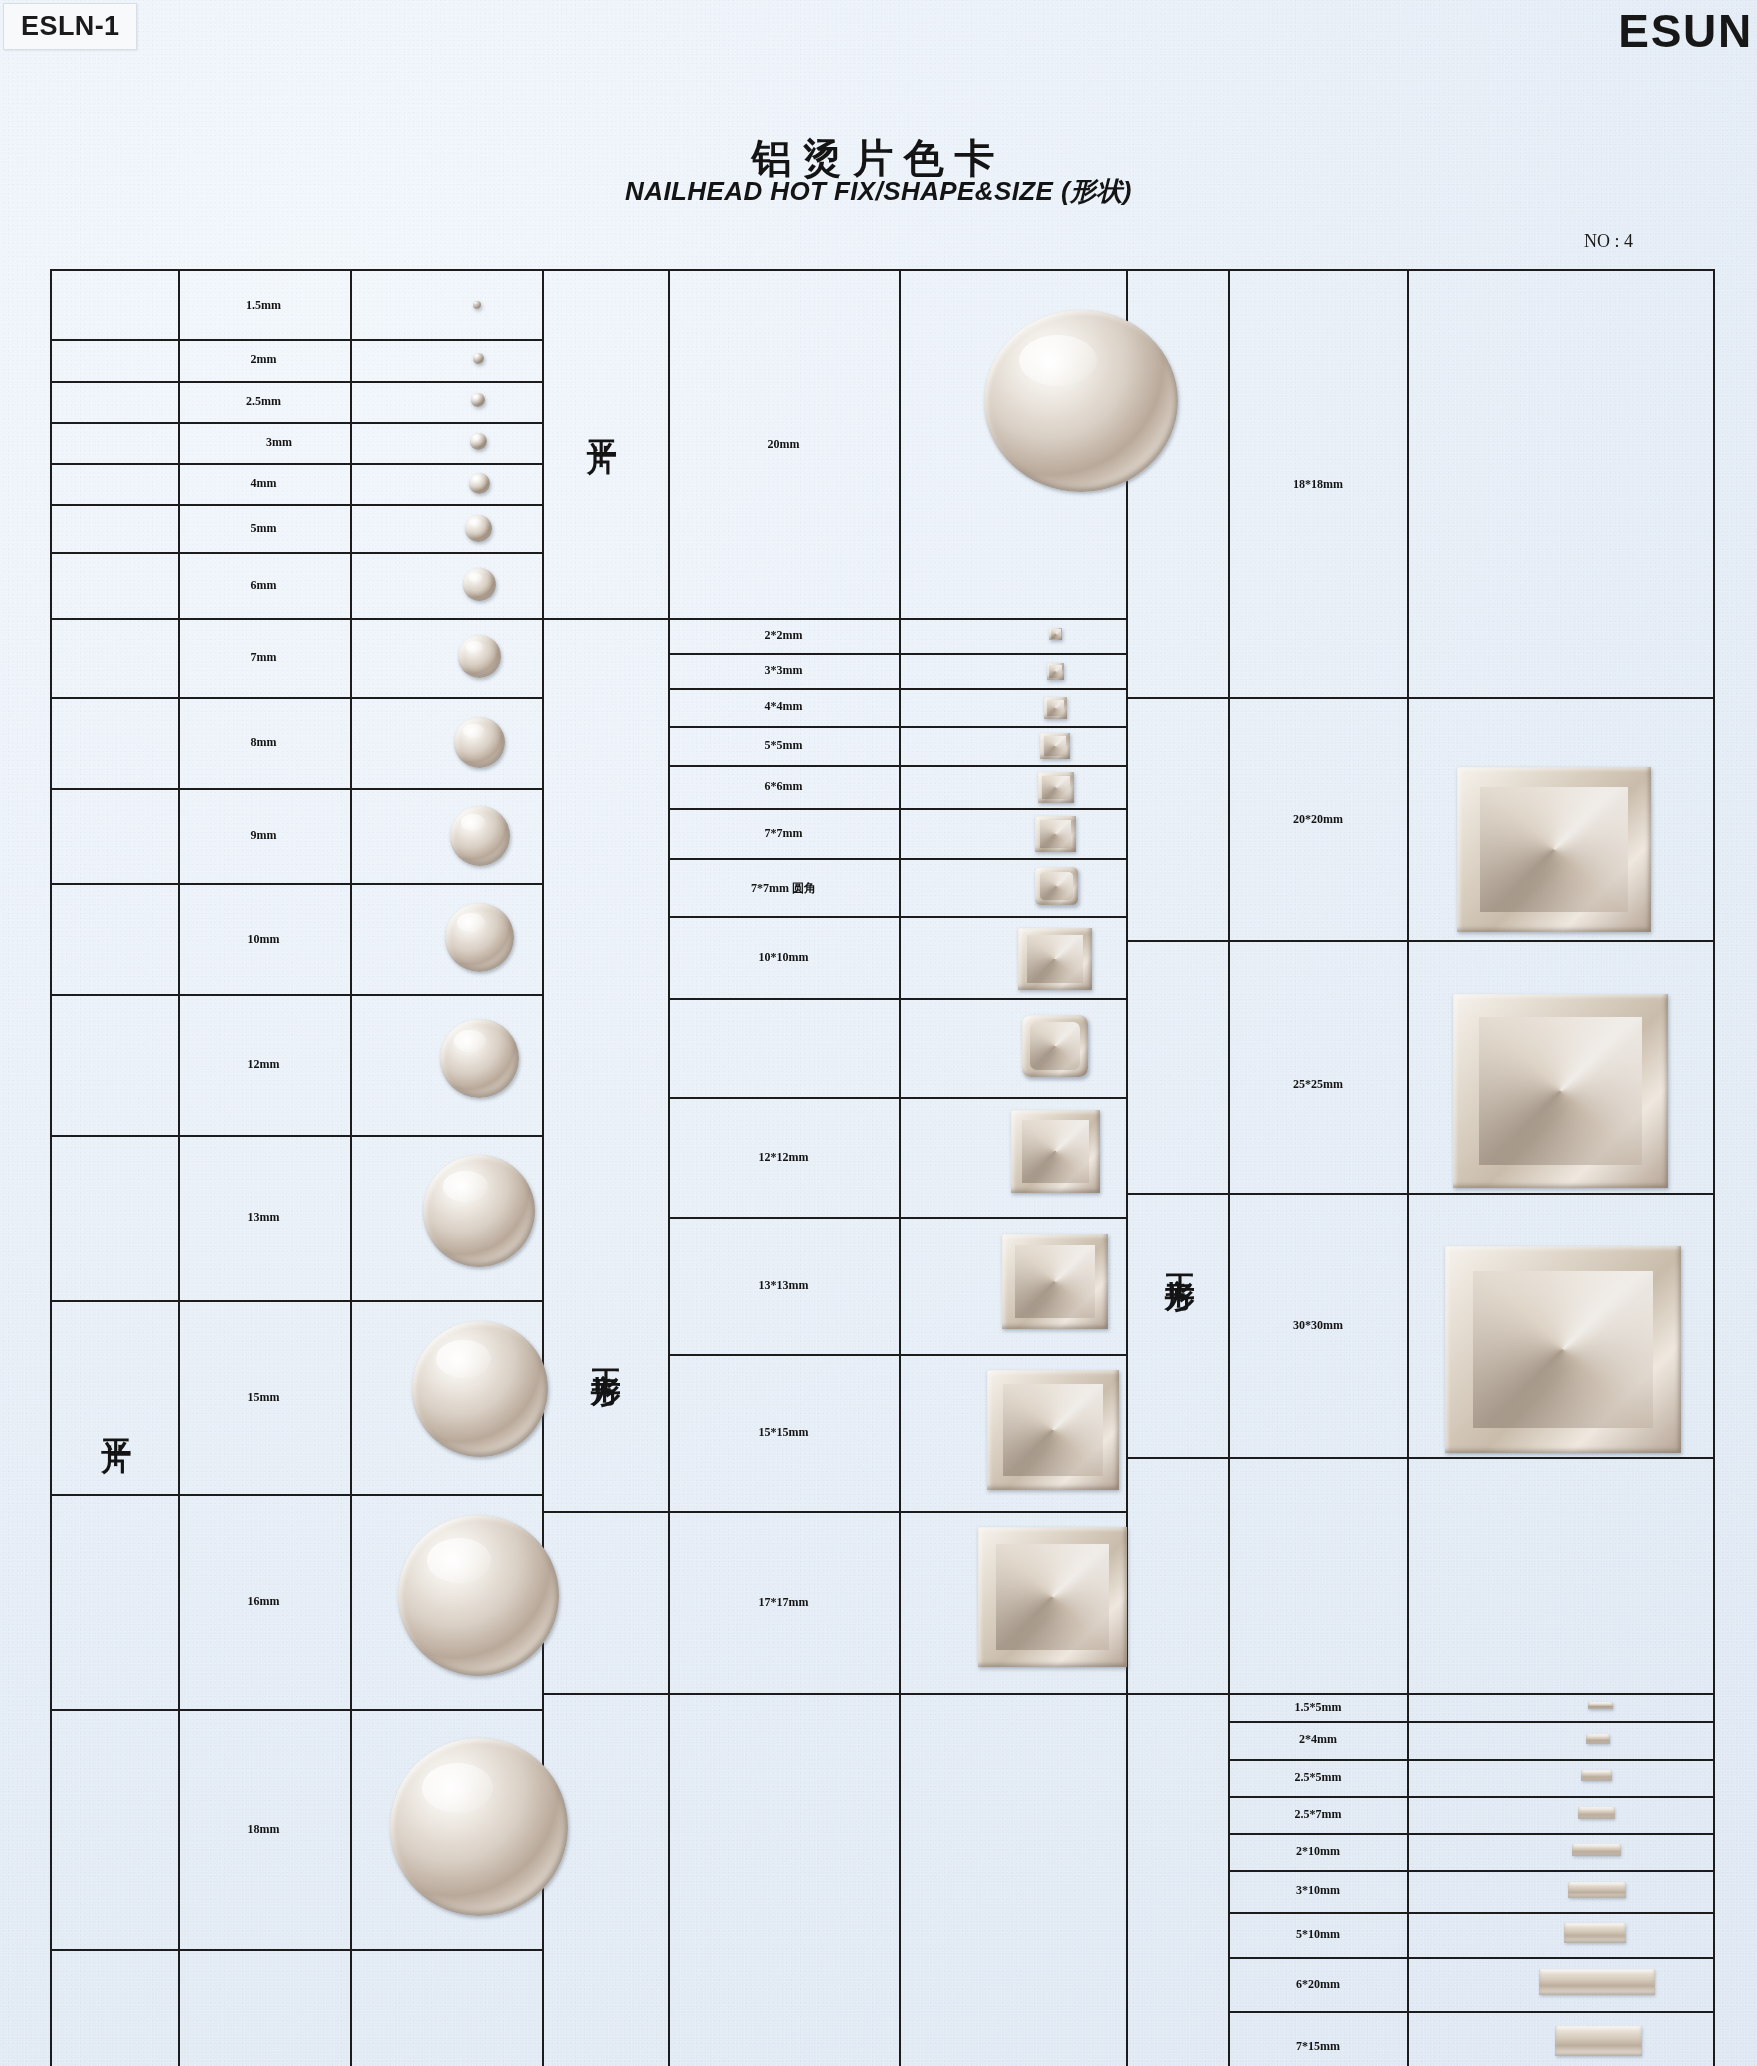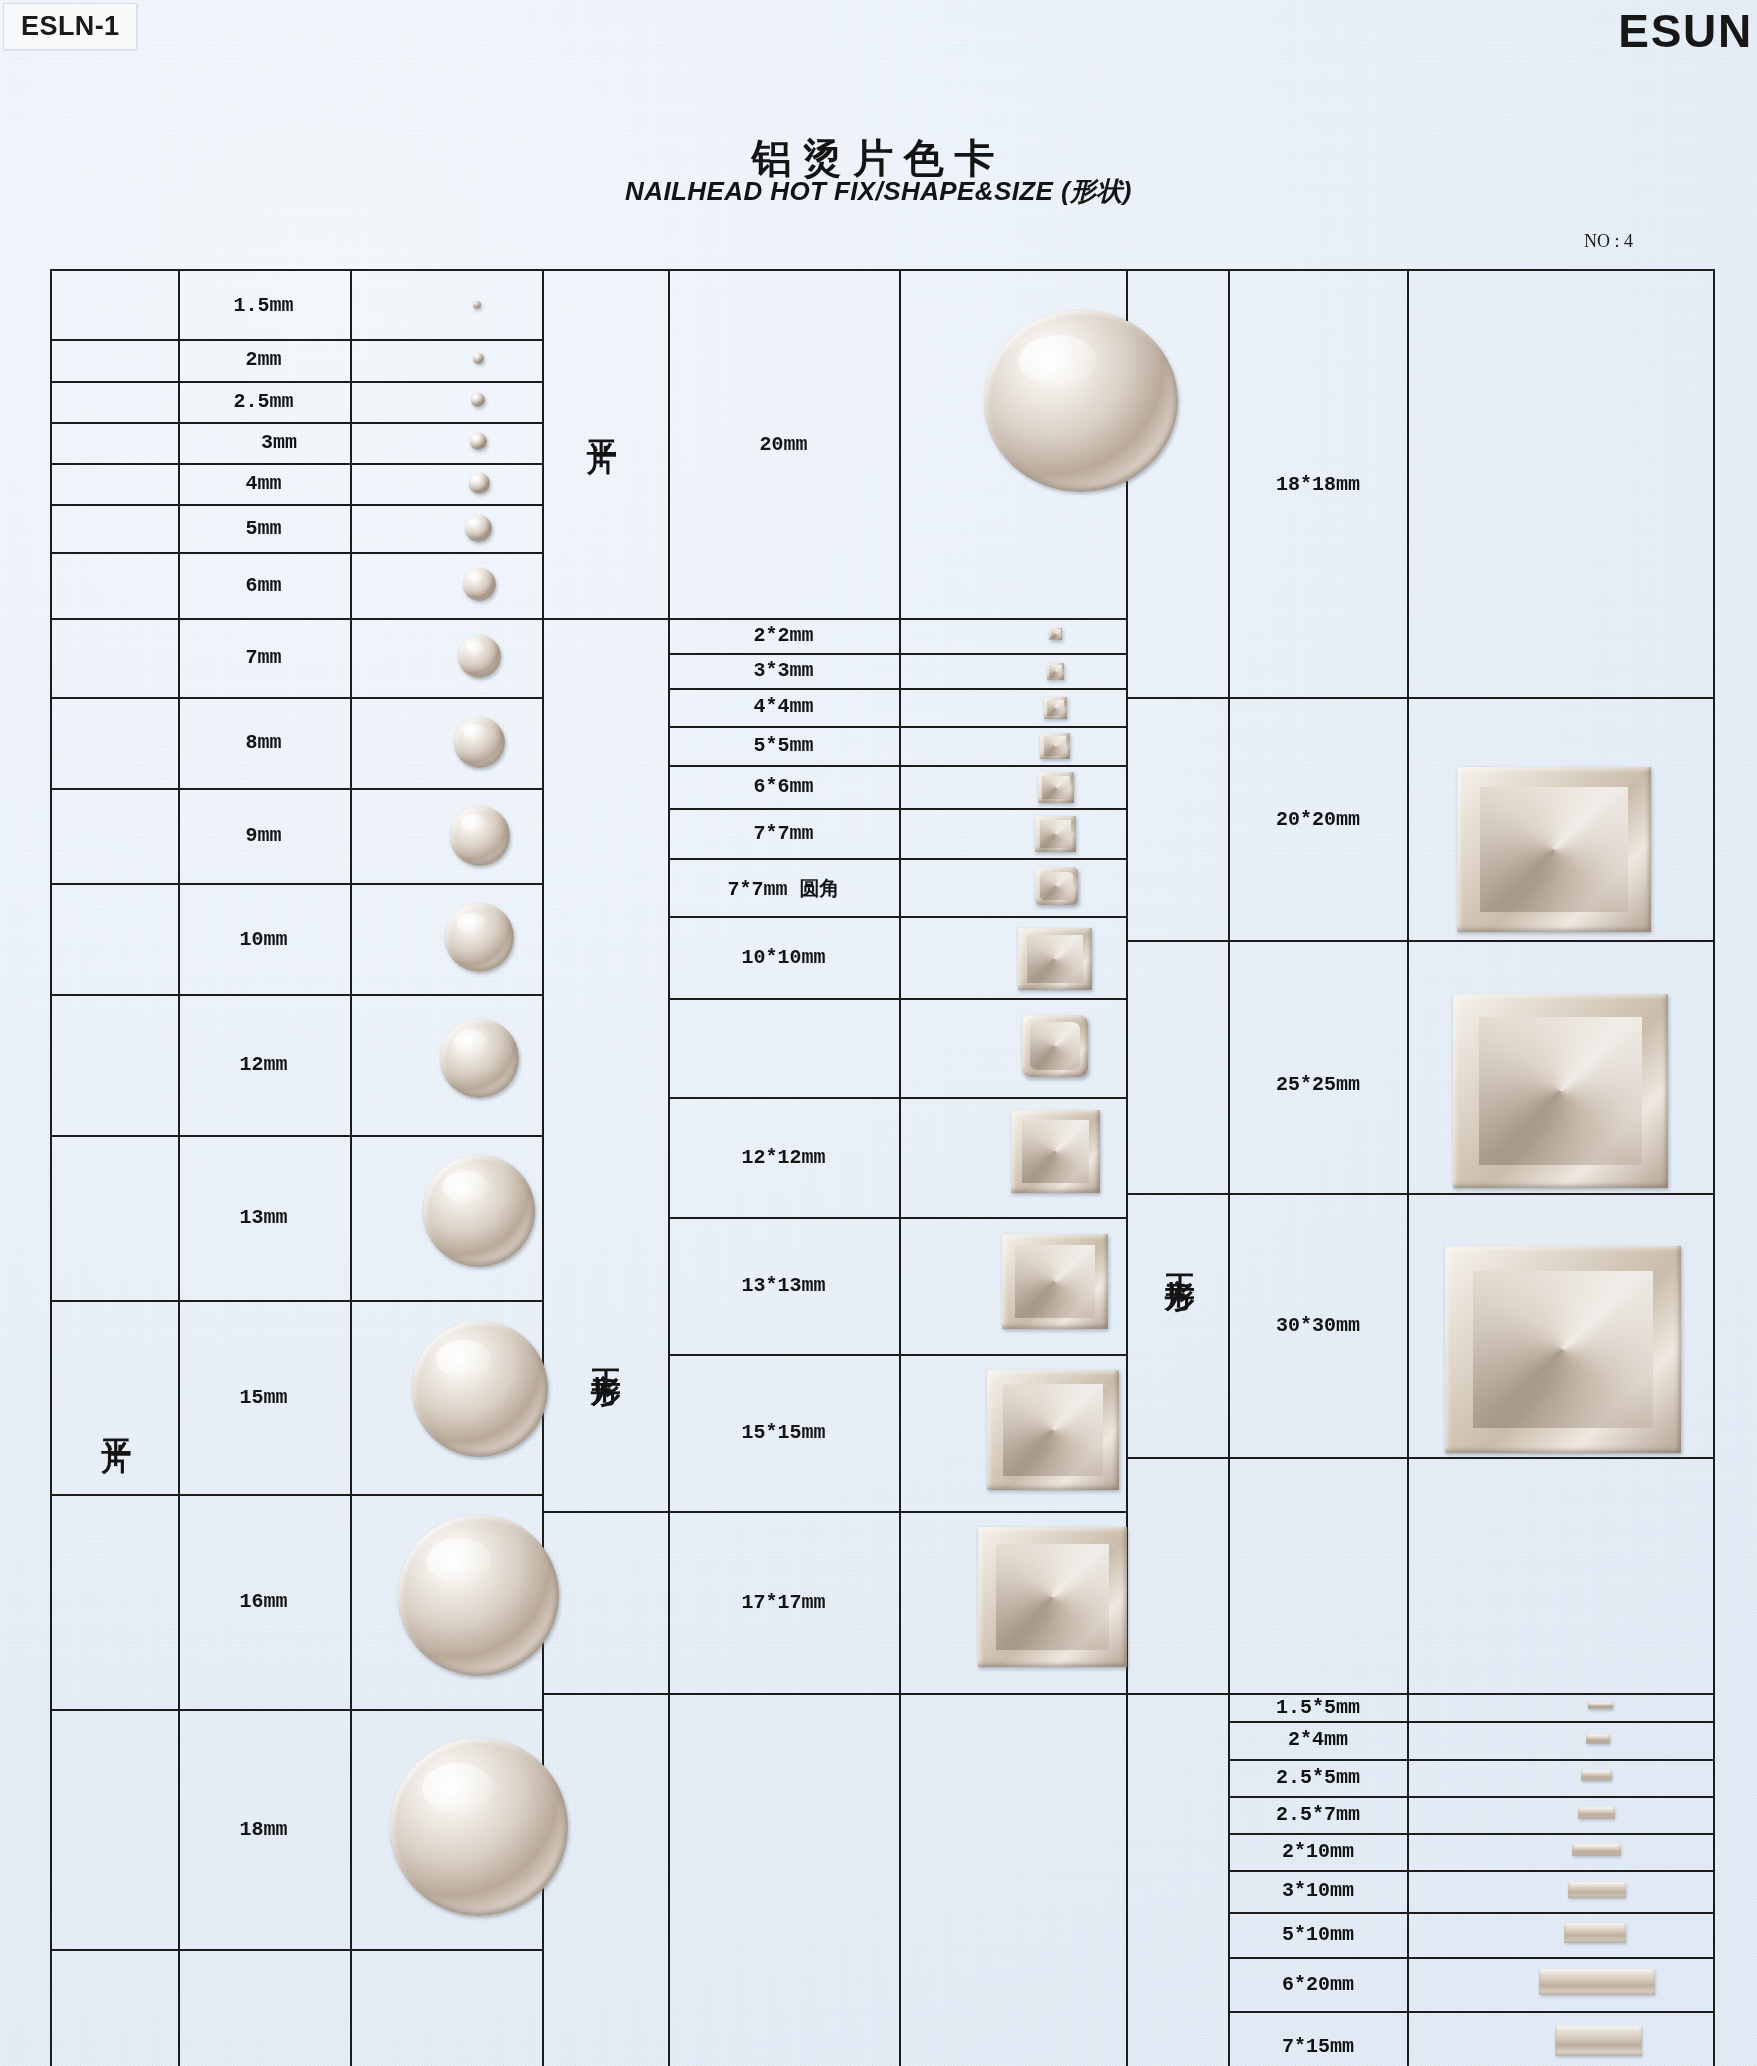--- a/index.html
+++ b/index.html
@@ -68,22 +68,22 @@
   }
   .ln{position:absolute;background:#1c1c1c;}
   .vl{width:2.1px;top:0;bottom:0;}
   .hl{height:2.1px;left:0;right:0;}
 
   .cell{
     position:absolute;display:flex;align-items:center;justify-content:center;
     text-align:center;color:#141414;
   }
   .sz{
-    font-family:Liberation Mono, monospace;
-    font-size:20px;font-weight:700;letter-spacing:0px;
+    font-family:Liberation Serif, serif;
+    font-size:12px;font-weight:700;letter-spacing:0px;
   }
   .grp{
     font-family:"DejaVu Sans", sans-serif;
     font-size:30px;font-weight:700;line-height:1.12;color:#141414;
   }
   .grp.vert{writing-mode:vertical-rl;text-orientation:upright;letter-spacing:4.1px;}
 
   
   .stud{position:absolute;}
   .circ{

